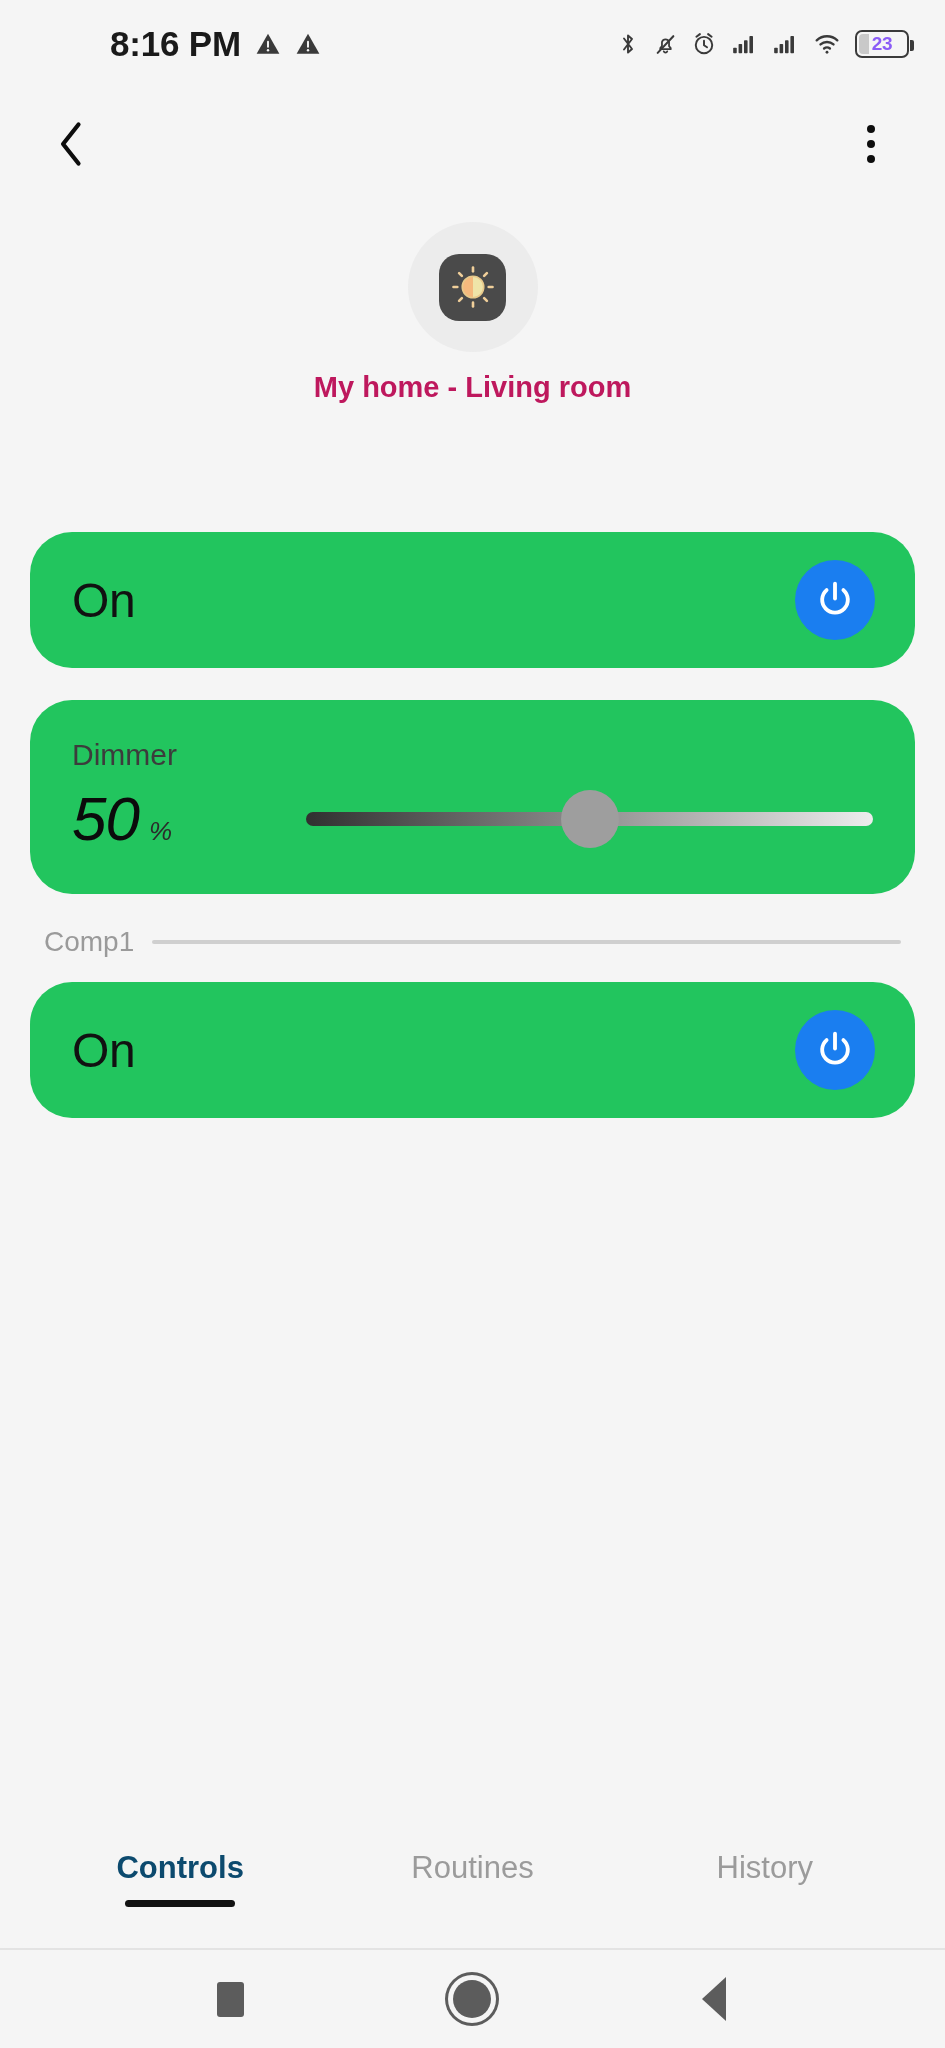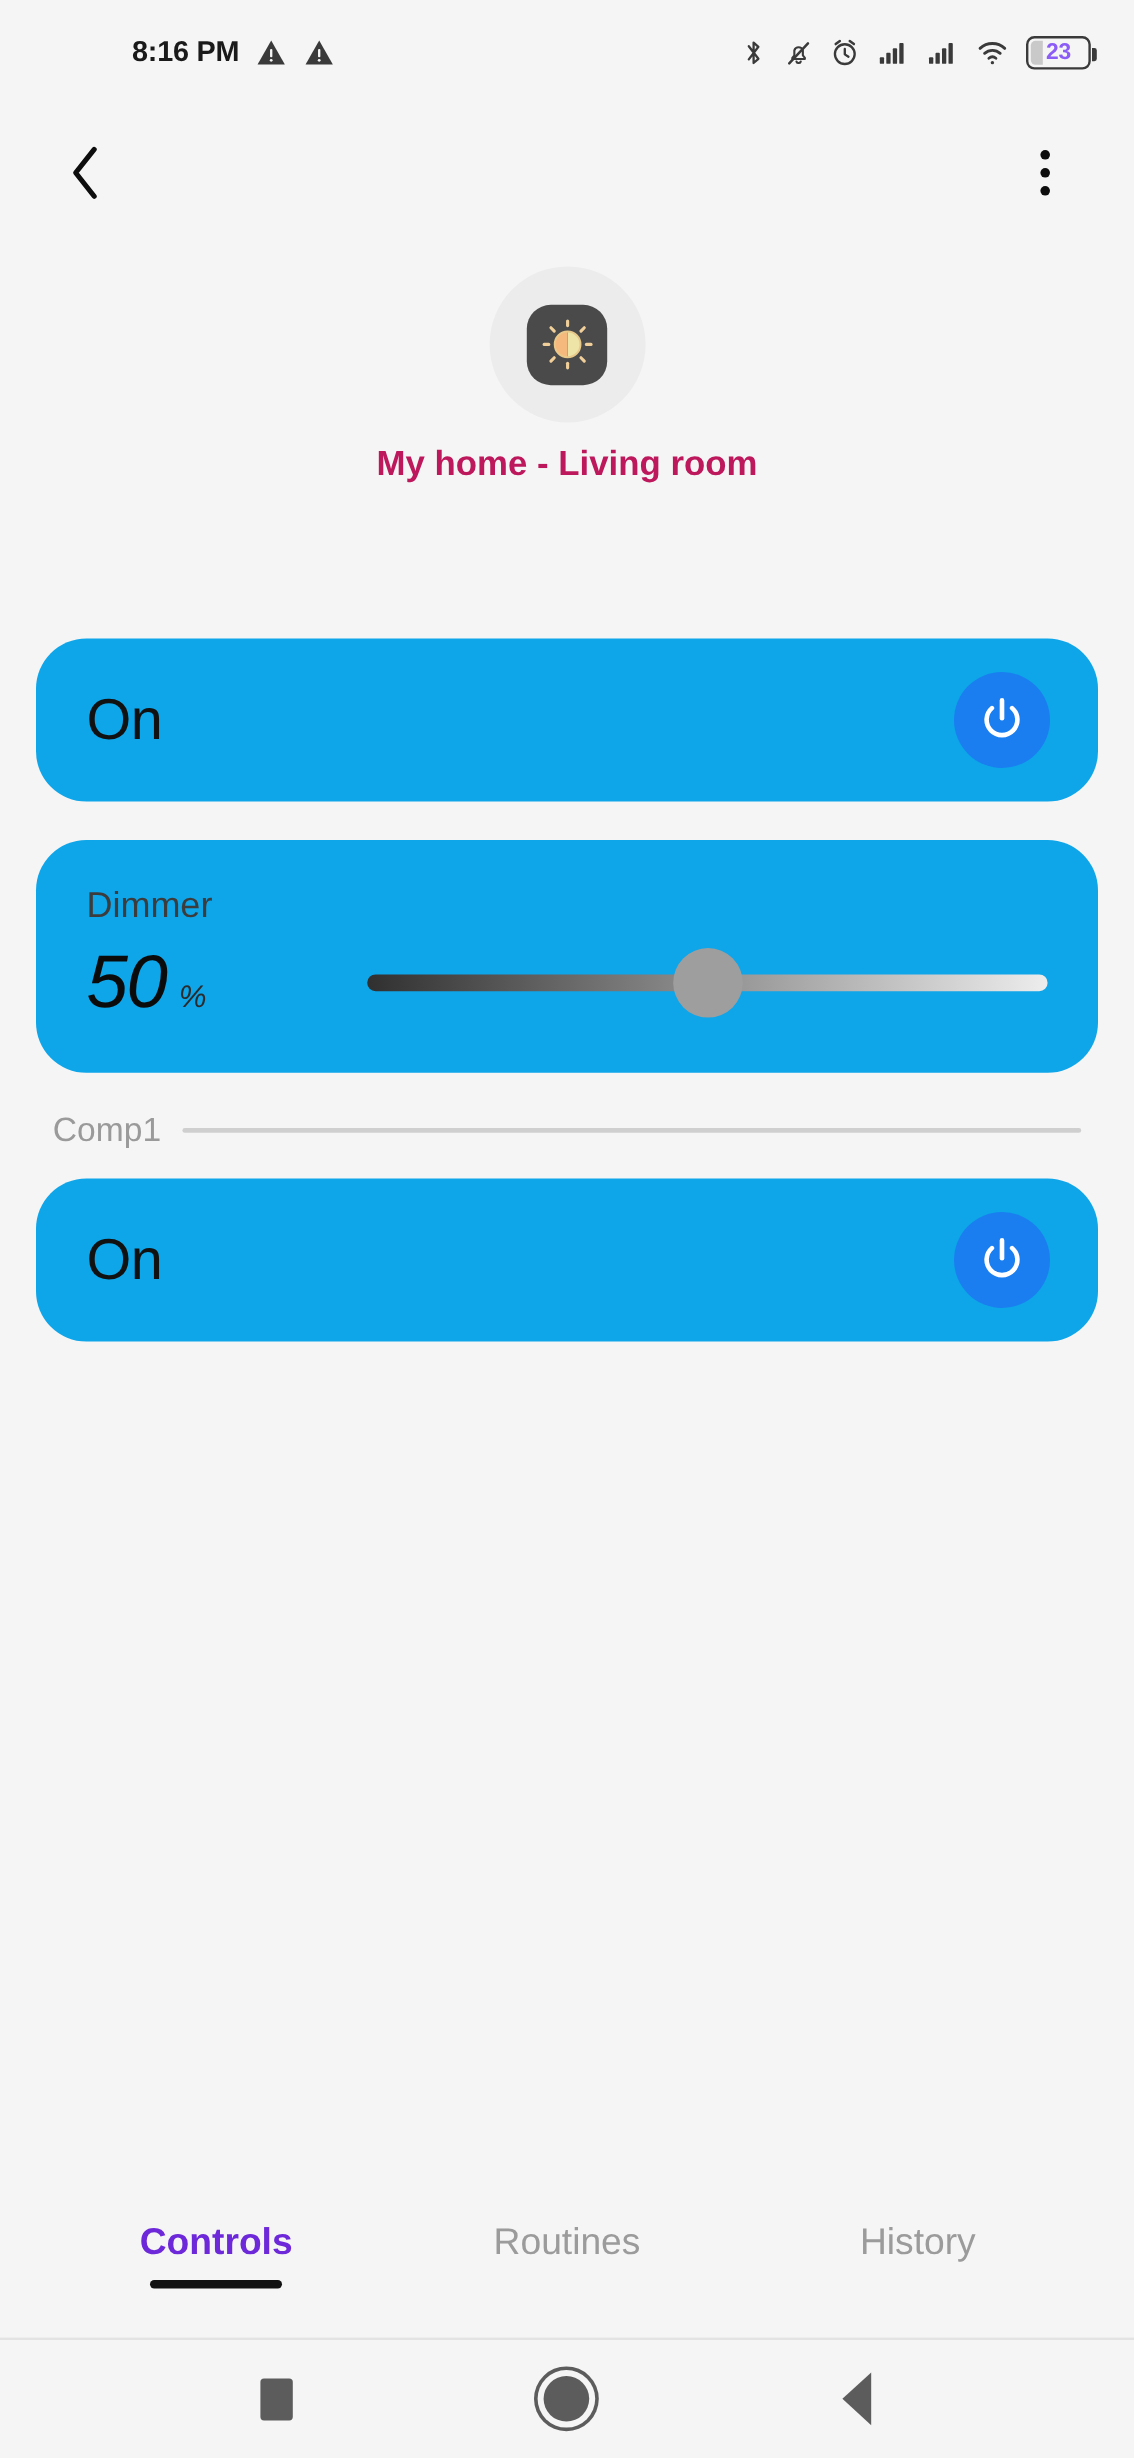--- a/index.html
+++ b/index.html
@@ -29,21 +29,21 @@
     justify-content: space-between;
     padding: 0 36px 0 110px;
     flex: 0 0 auto;
   }
   .status-left {
     display: flex;
     align-items: center;
     gap: 14px;
   }
   .status-clock {
-    font-size: 24px;
+    font-size: 35px;
     font-weight: bold;
     color: #1a1a1a;
     letter-spacing: -0.2px;
   }
   .status-right {
     display: flex;
     align-items: center;
     gap: 13px;
   }
   .si { display: block; }
@@ -165,21 +165,21 @@
     white-space: nowrap;
   }
   .section-rule {
     flex: 1 1 auto;
     height: 4px;
     background: #cfcfcf;
     border-radius: 2px;
   }
 
   .card {
-    background: #0ea5e9;
+    background: #22c55e;
     border-radius: 42px;
     margin-bottom: 32px;
   }
 
   .card-toggle {
     height: 136px;
     display: flex;
     align-items: center;
     justify-content: space-between;
     padding: 0 40px 0 42px;
@@ -276,21 +276,21 @@
     gap: 14px;
     cursor: pointer;
     padding-top: 18px;
     flex: 1 1 0;
   }
   .tab-label {
     font-size: 31px;
     color: #9b9b9b;
   }
   .tab.active .tab-label {
-    color: #6d28d9;
+    color: #0c4a6e;
     font-weight: bold;
   }
   .tab-underline {
     width: 0;
     height: 7px;
     border-radius: 4px;
     background: transparent;
   }
   .tab.active .tab-underline {
     width: 110px;

